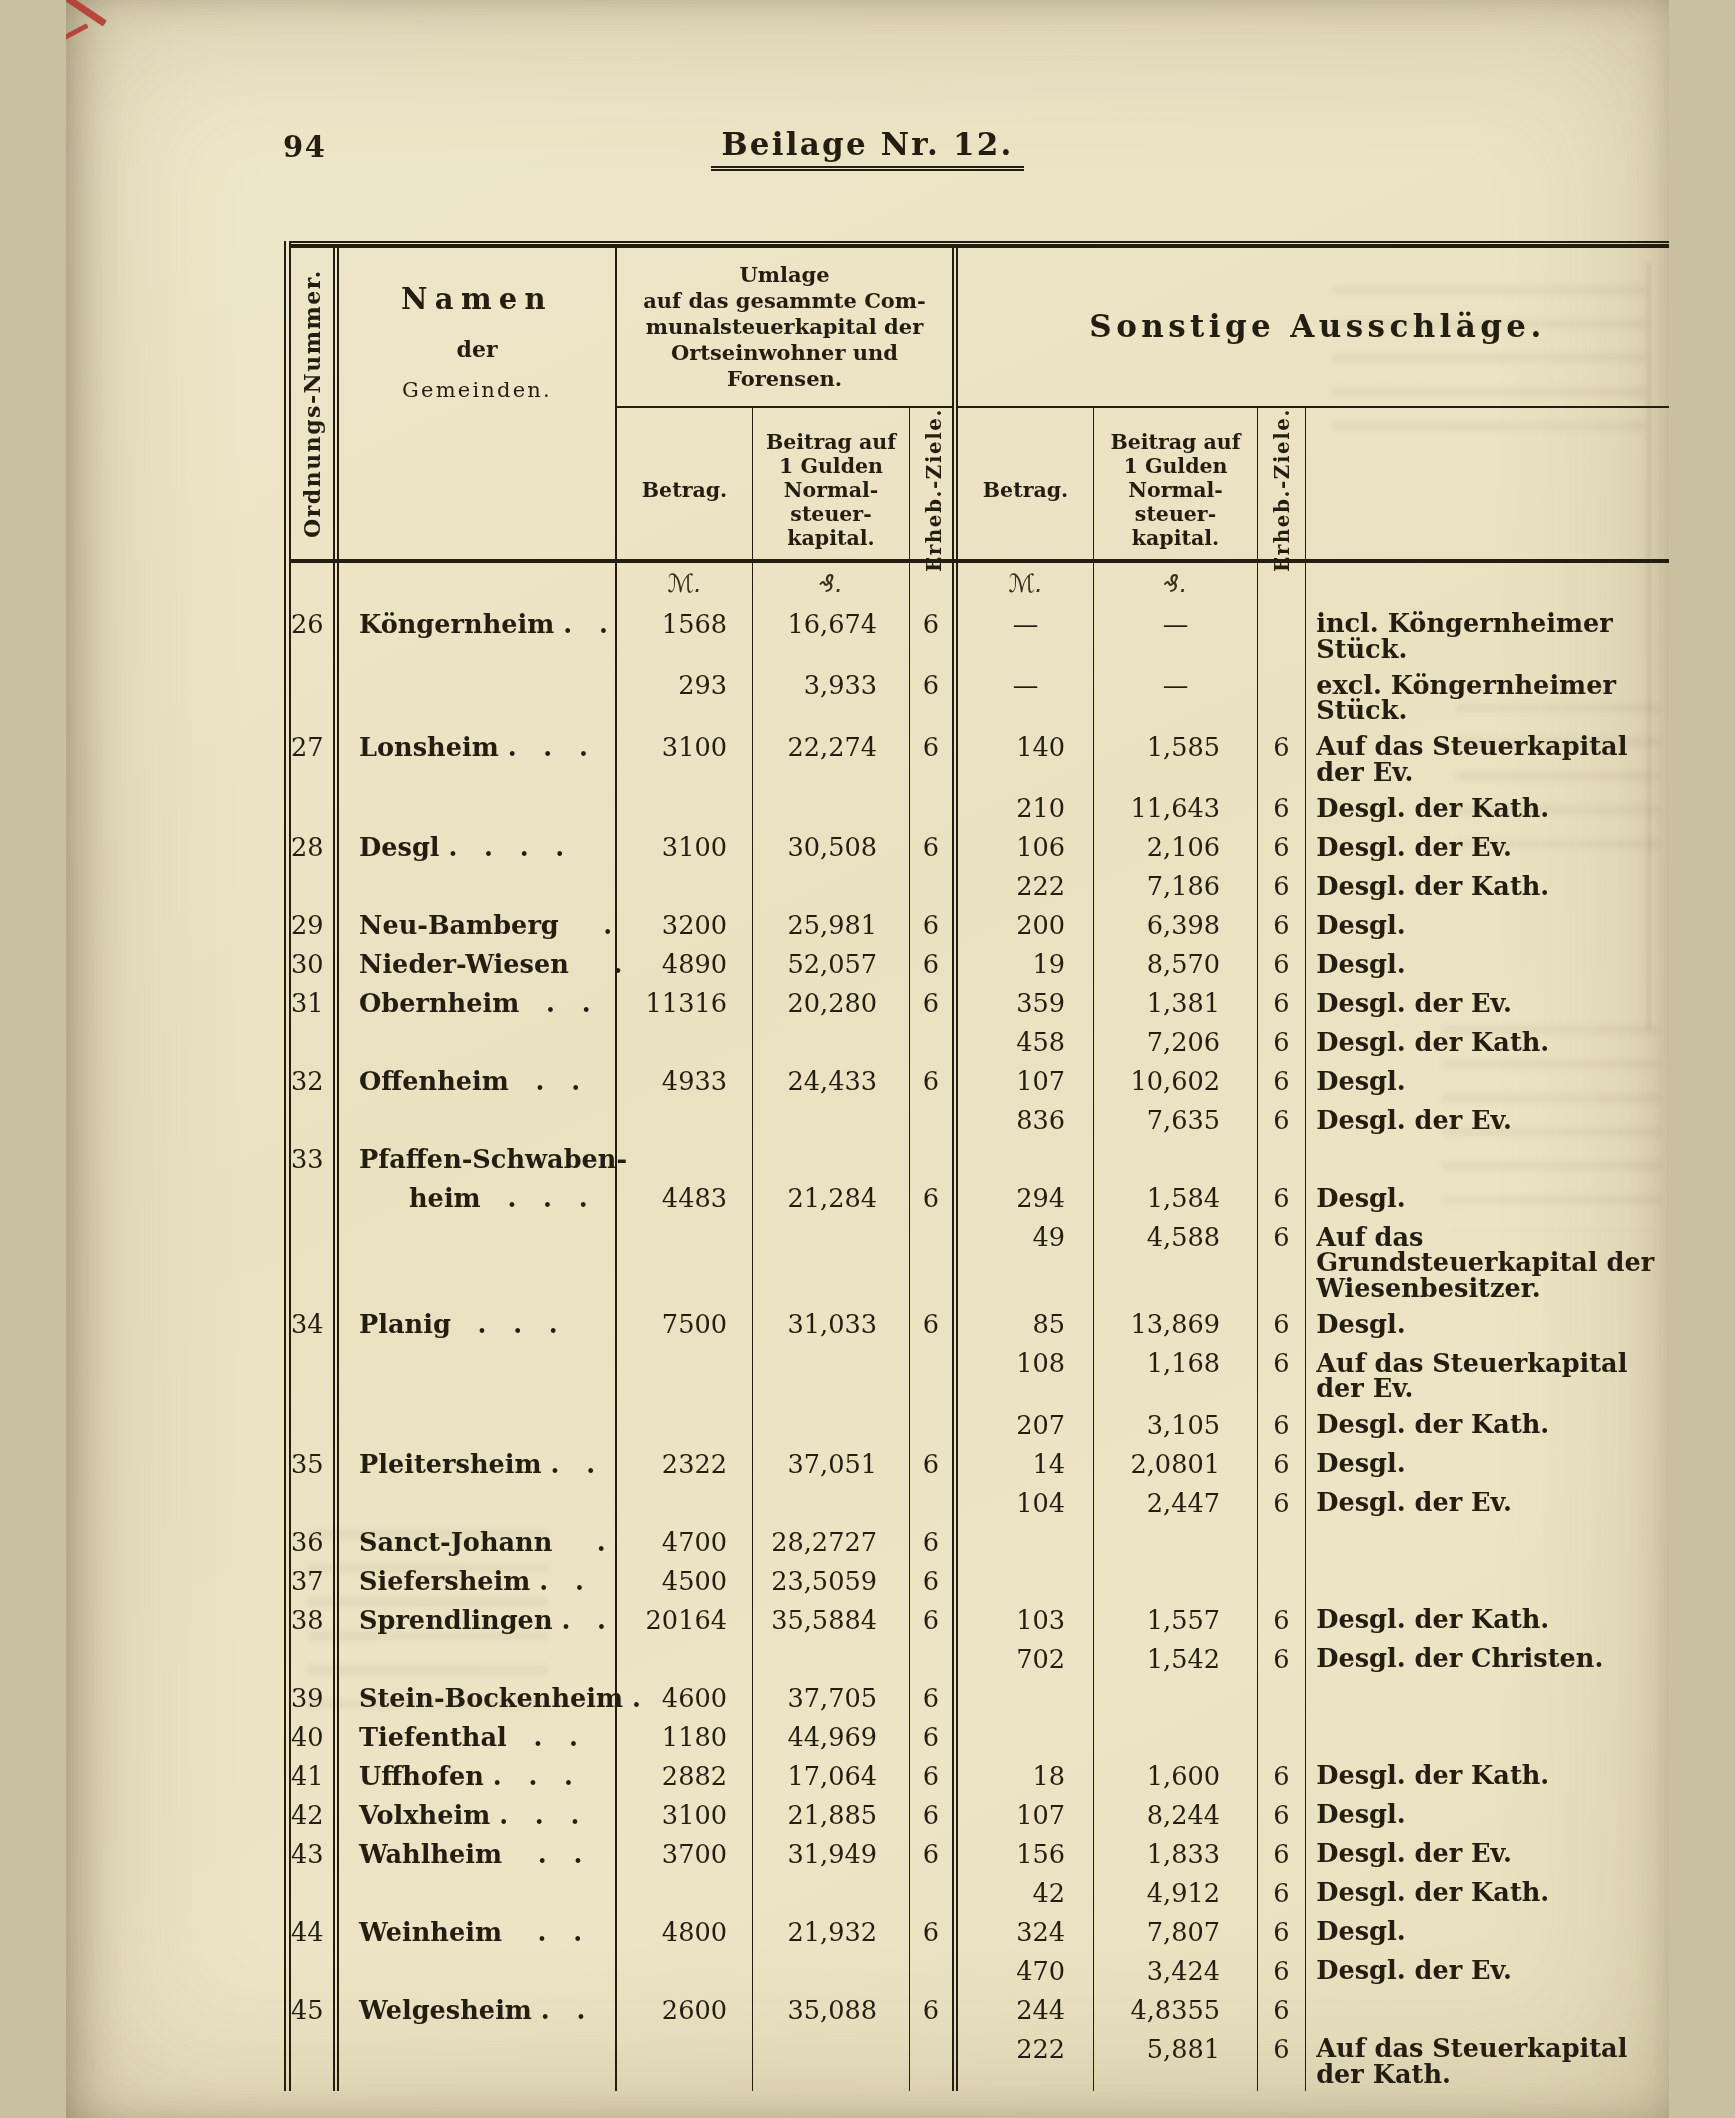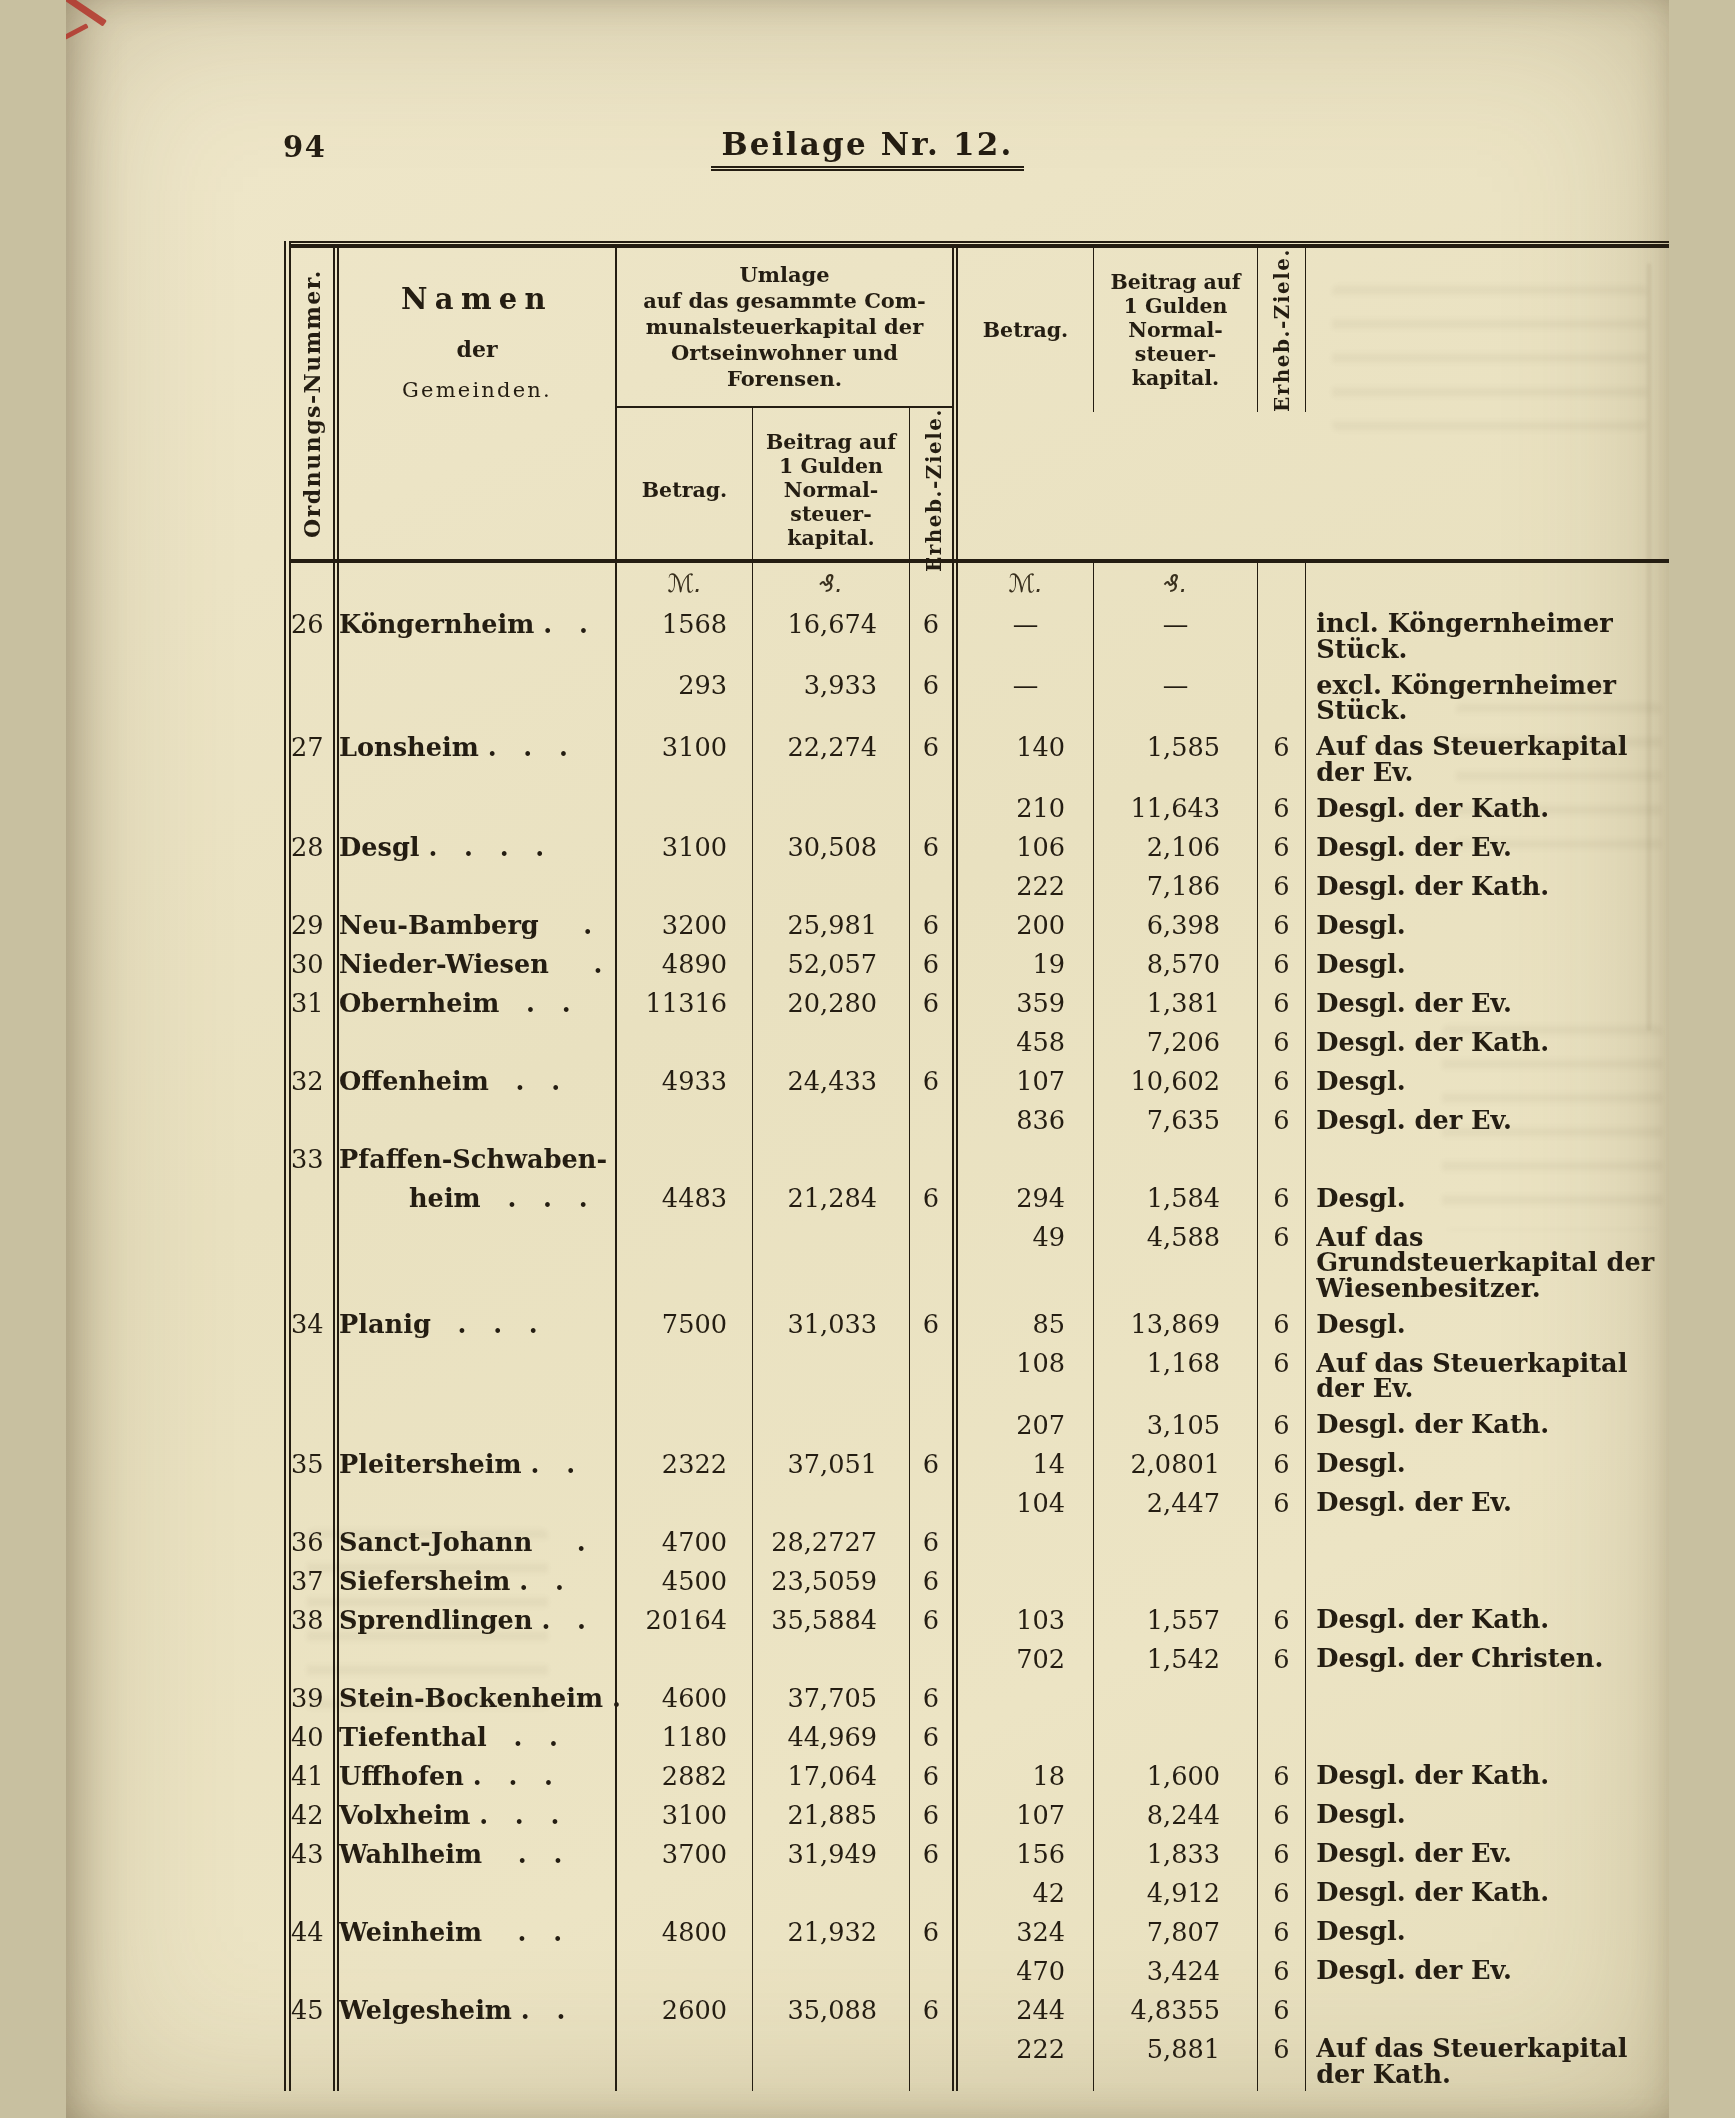--- a/index.html
+++ b/index.html
@@ -111,21 +111,21 @@
   .units .cell { display: flex; align-items: center; justify-content: center; }
   .unit {
     font-family: "DejaVu Sans", "DejaVu Serif", sans-serif;
     font-style: italic; font-size: 25px; color: #39301e;
   }
 
   
   .row { display: grid; grid-template-columns: var(--cols); min-height: 39px; }
   .row .cell { line-height: 39px; font-size: 25.6px; }
   .c-nr   { text-align: right; padding-right: 14px; }
-  .c-name { font-weight: 700; white-space: pre; padding-left: 0; font-size: 26px; }
+  .c-name { font-weight: 700; white-space: pre; padding-left: 20px; font-size: 26px; }
   .c-name.indent { padding-left: 70px; }
   .num    { text-align: right; }
   .c-b1   { padding-right: 25px; }
   .c-bg1  { padding-right: 32px; }
   .c-z1, .c-z2 { text-align: center; padding-right: 0; font-size: 24px; }
   .c-b2   { padding-right: 28px; }
   .c-bg2  { padding-right: 37px; }
   .cell.dash { text-align: center; padding-right: 0; }
   .c-bez  {
     font-size: 21px; font-weight: 700;
@@ -184,20 +184,23 @@
             <div>steuer-</div>
             <div>kapital.</div>
           </div>
           <div class="cell">
             <span class="rot small">Erheb.-Ziele.</span>
           </div>
         </div>
       </div>
 
       <div class="cell">
+        <div class="h-title sonst">
+          <span>Sonstige Ausschläge.</span>
+        </div>
         <div class="h-sub s-sub">
           <div class="cell v-thin">
             <span>Betrag.</span>
           </div>
           <div class="cell v-thin">
             <div>Beitrag auf</div>
             <div>1 Gulden</div>
             <div>Normal-</div>
             <div>steuer-</div>
             <div>kapital.</div>

